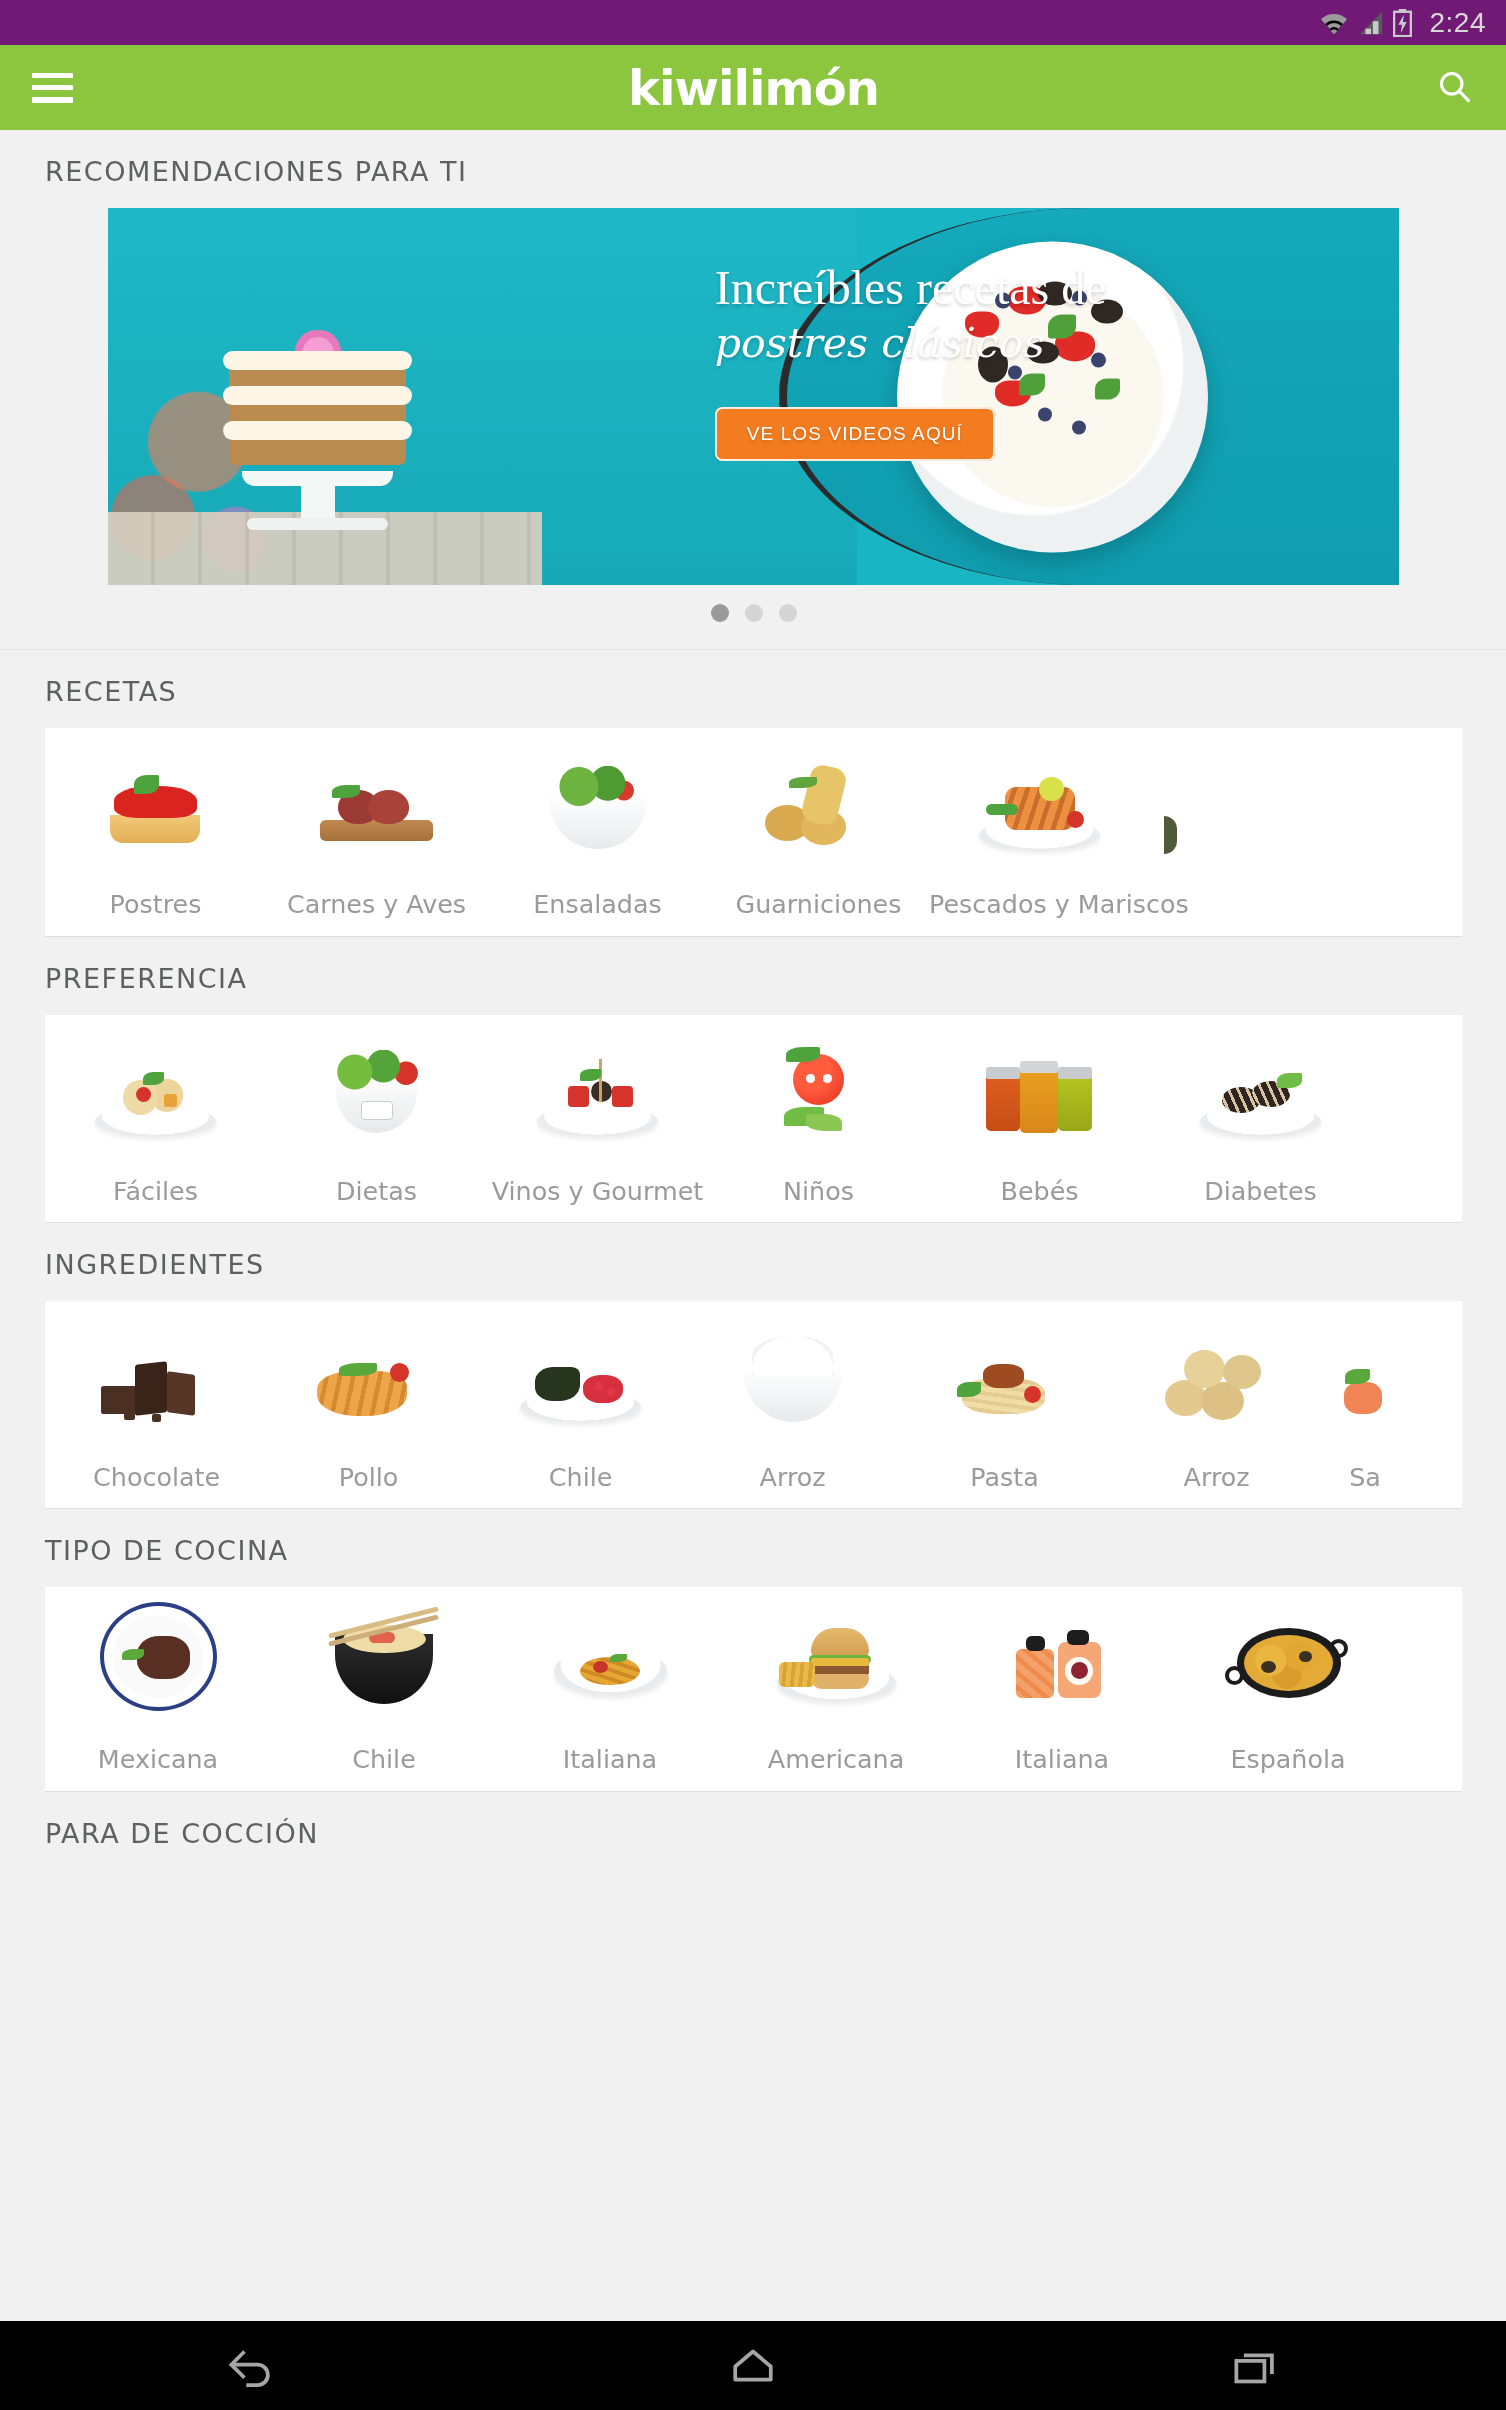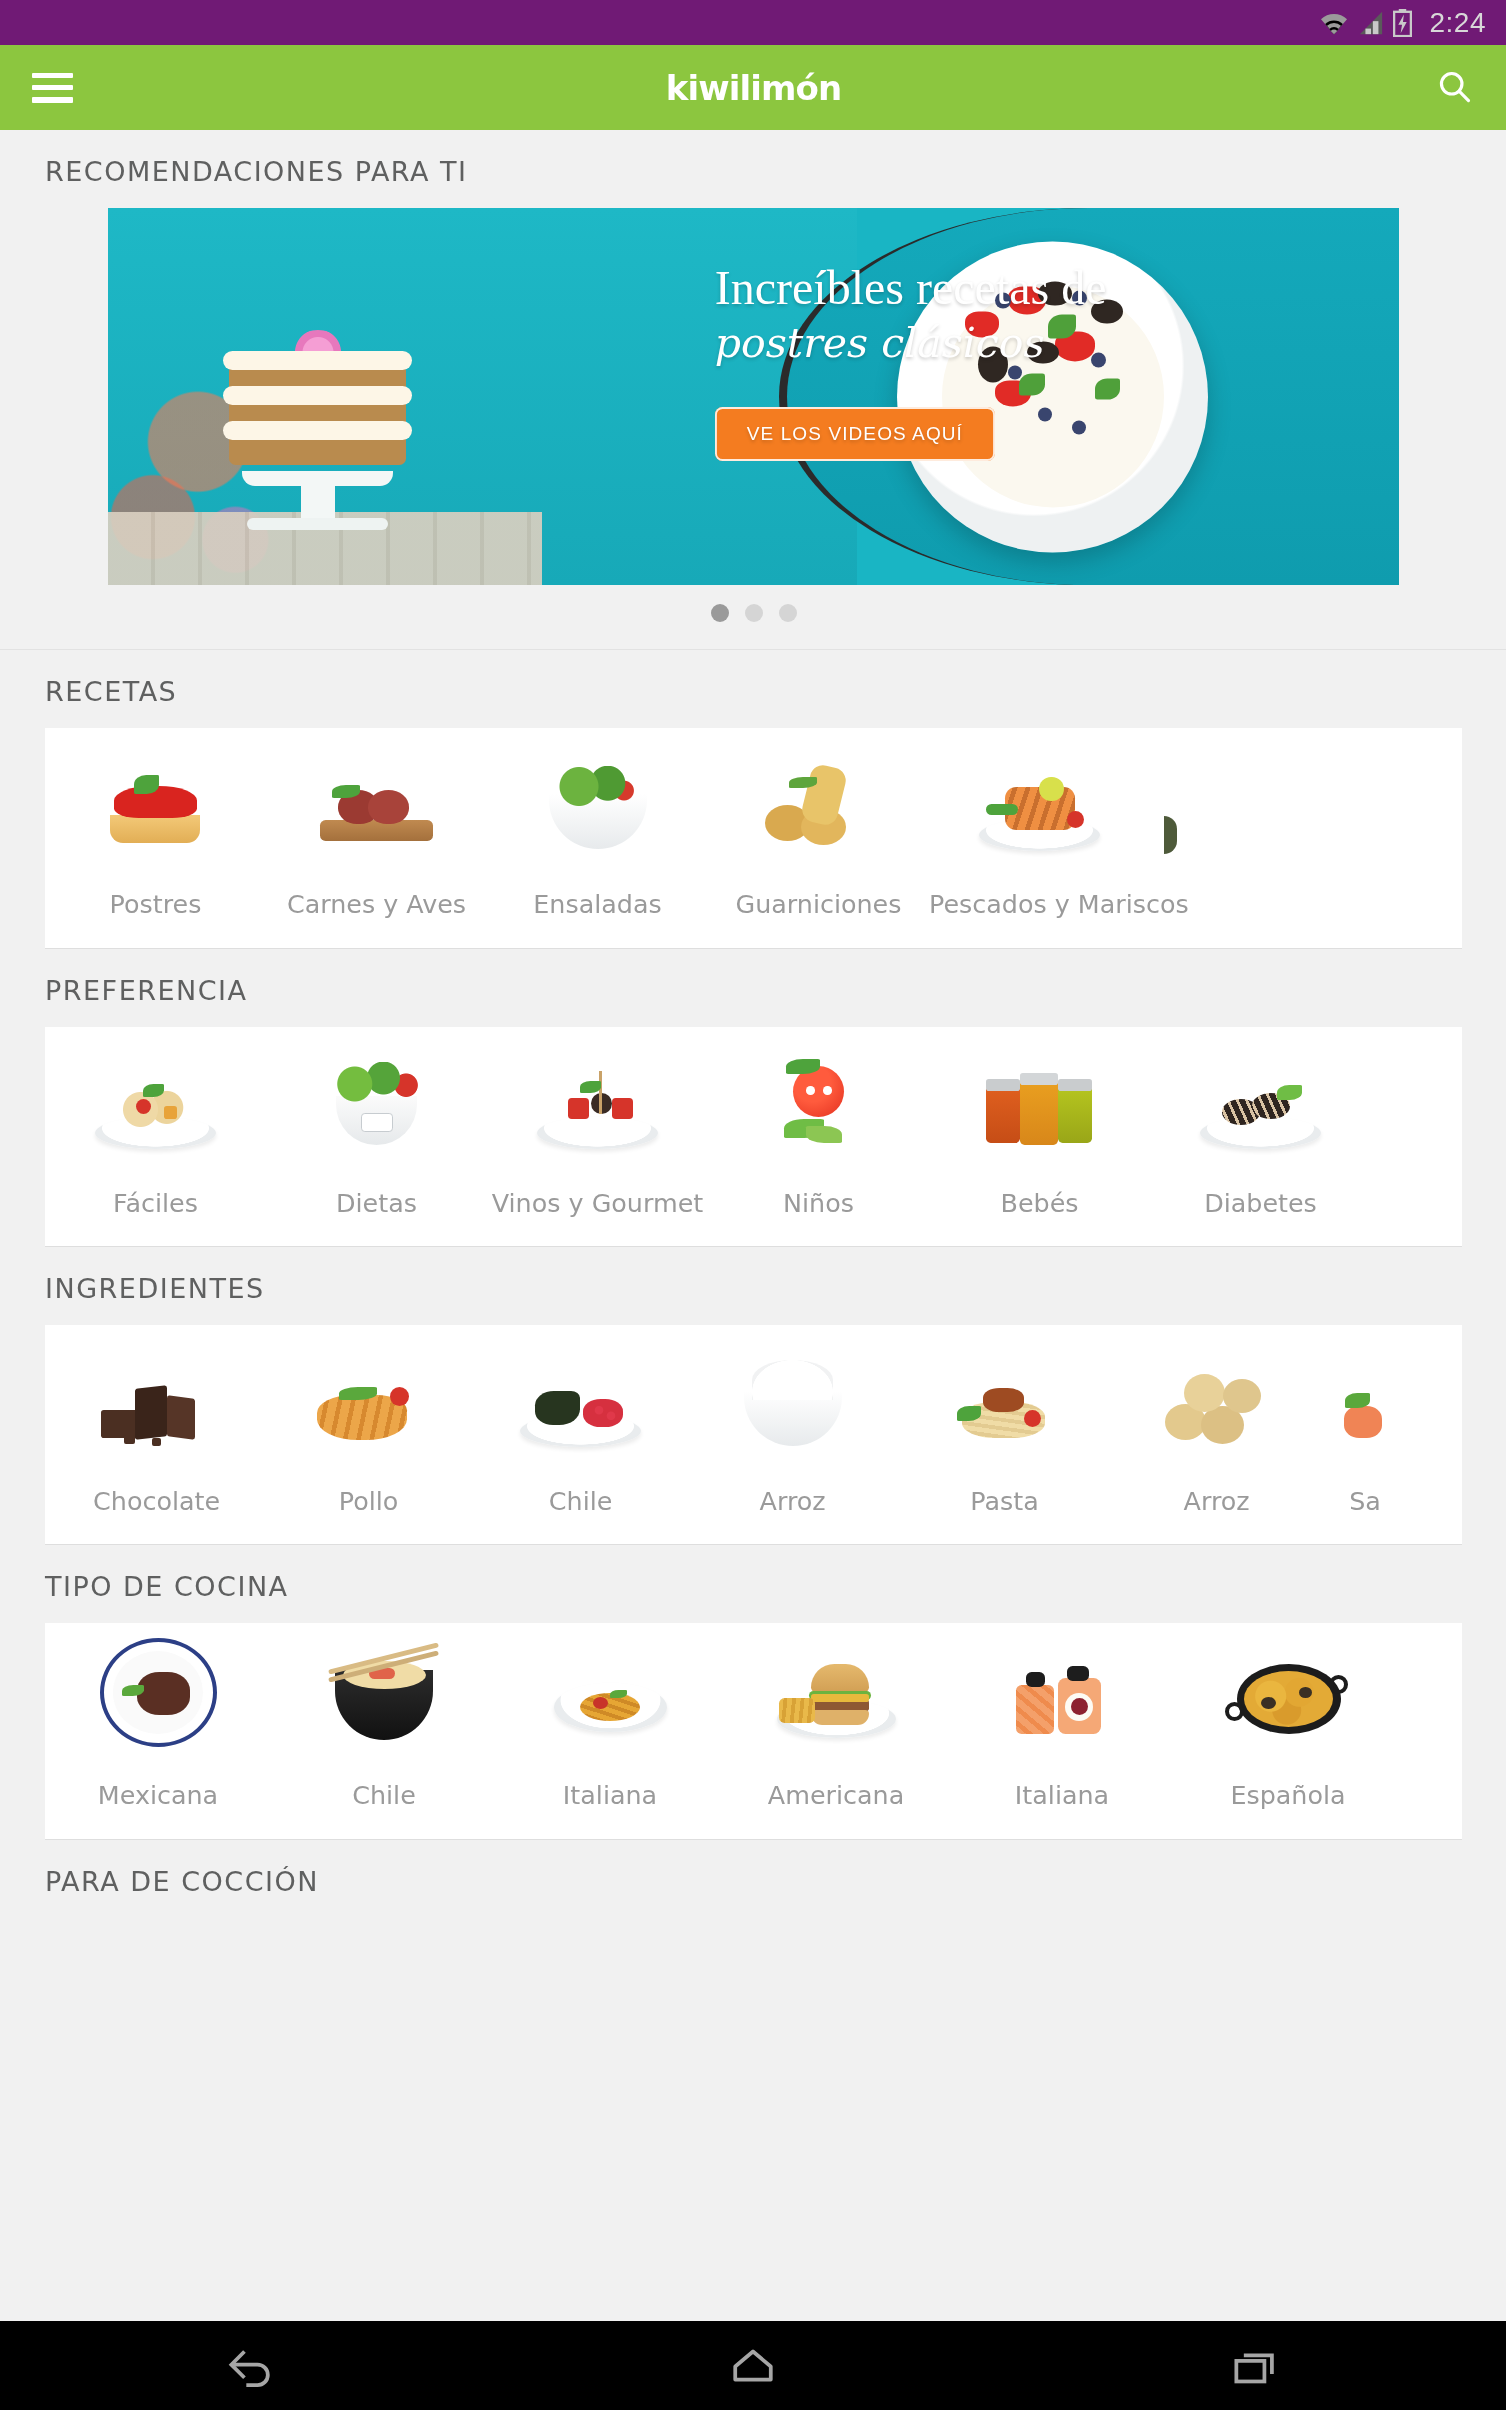--- a/index.html
+++ b/index.html
@@ -55,21 +55,21 @@
     width: 41px; height: 30px;
     display: flex; flex-direction: column; justify-content: space-between;
     cursor: pointer;
   }
   .hamburger i { display: block; height: 5.6px; background: #fff; border-radius: 0.9px; }
   .brand {
     position: absolute;
     left: 0; right: 0;
     text-align: center;
     color: #fff;
-    font-size: 34px;
+    font-size: 48px;
     font-weight: bold;
     letter-spacing: -0.9px;
     font-family: "DejaVu Sans", sans-serif;
     pointer-events: none;
   }
   .search-btn { margin-left: auto; cursor: pointer; display: flex; }
 
   
   .content {
     flex: 1 1 auto;
@@ -185,21 +185,21 @@
   .rail {
     background: #fff;
     margin: 0 45px;
     border-bottom: 1.9px solid #dedede;
     overflow: hidden;
     position: relative;
   }
   .rail-track {
     display: flex;
     align-items: flex-end;
-    padding: 17px 0 17px;
+    padding: 17px 0 5px;
   }
   .cat {
     flex: 0 0 auto;
     width: 221px;
     text-align: center;
     cursor: pointer;
   }
   .cat .thumb {
     height: 118px;
     display: flex; align-items: center; justify-content: center;

